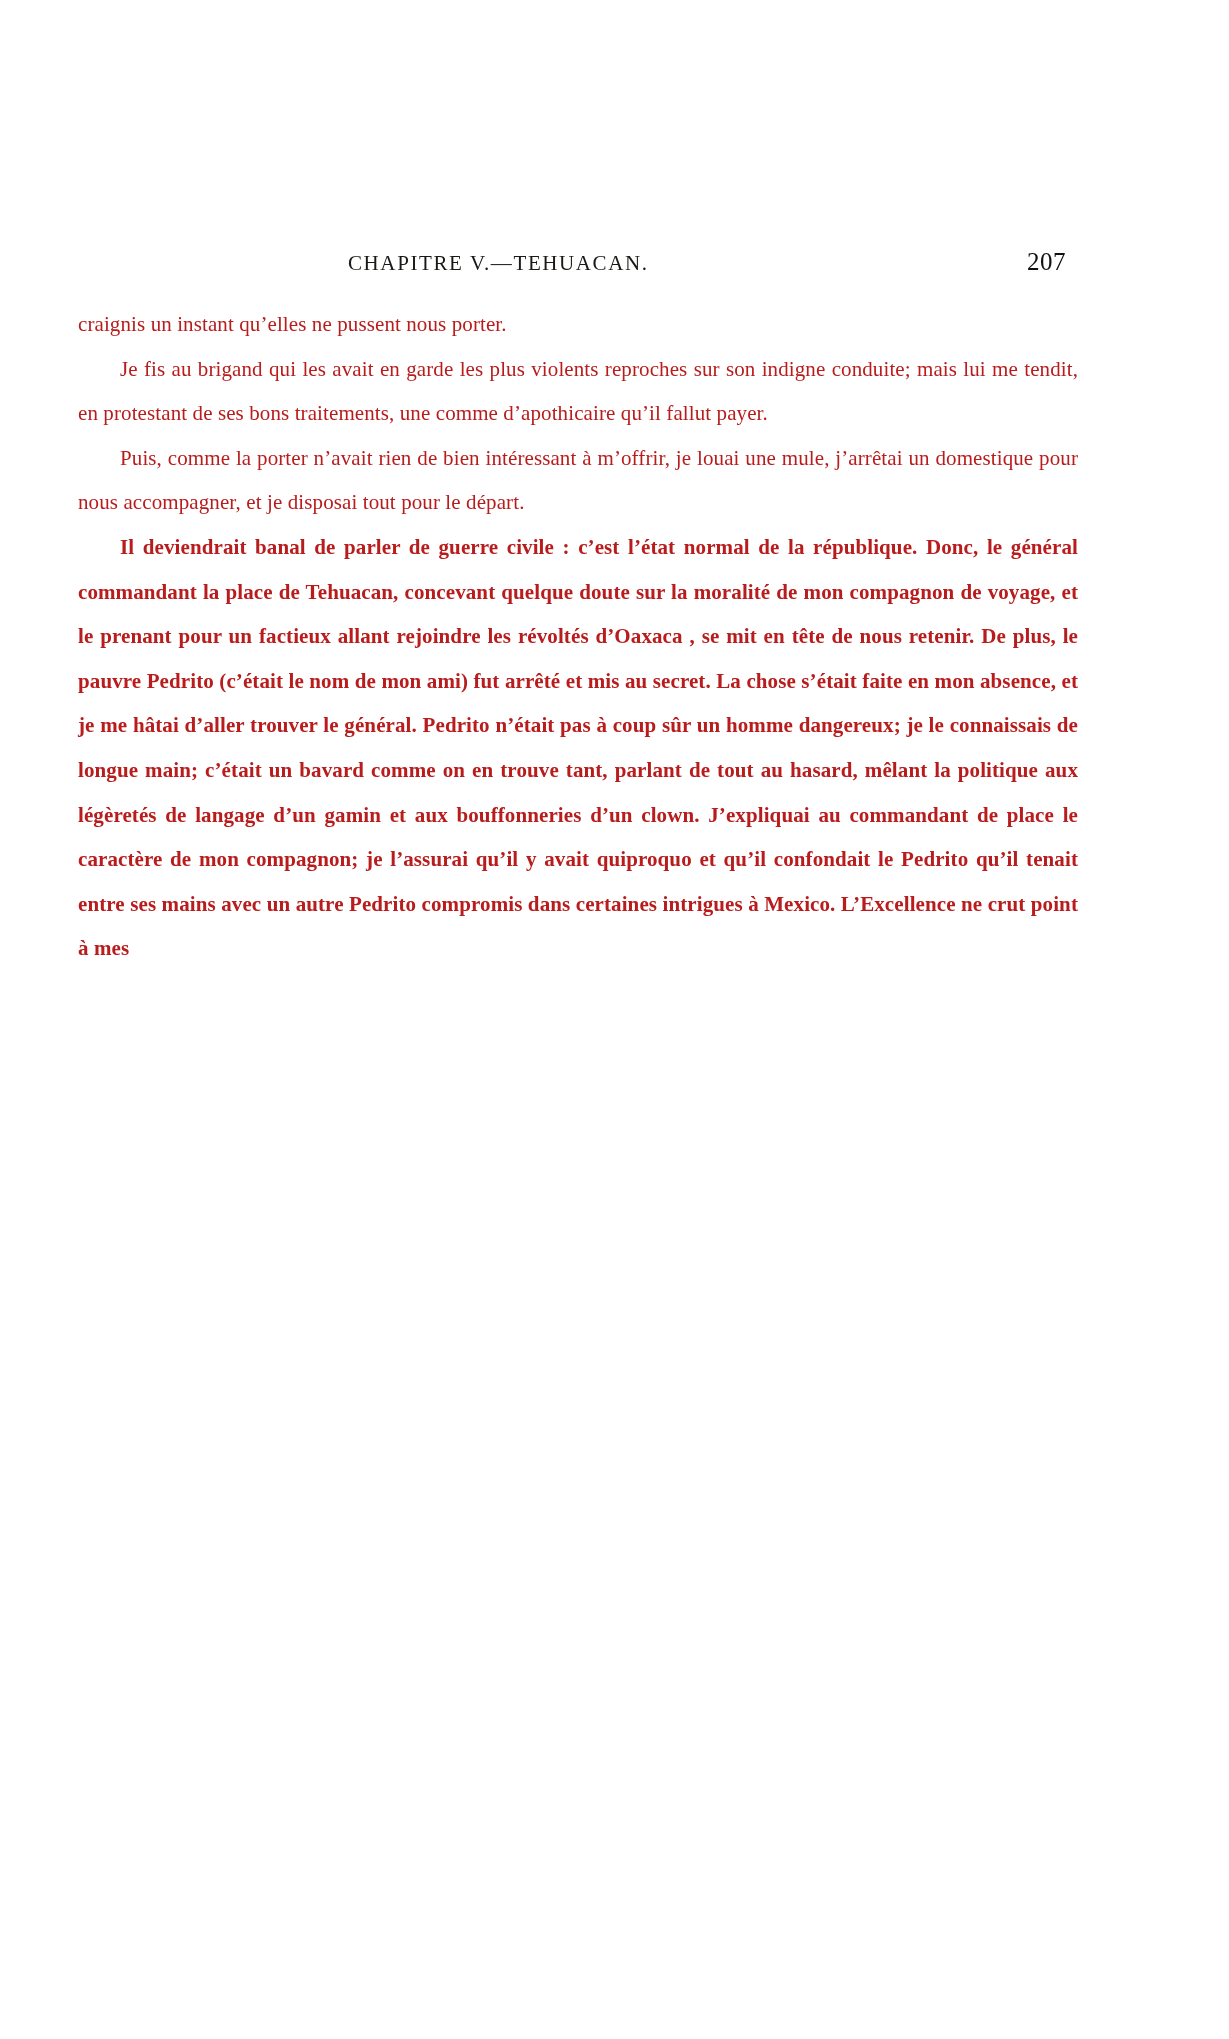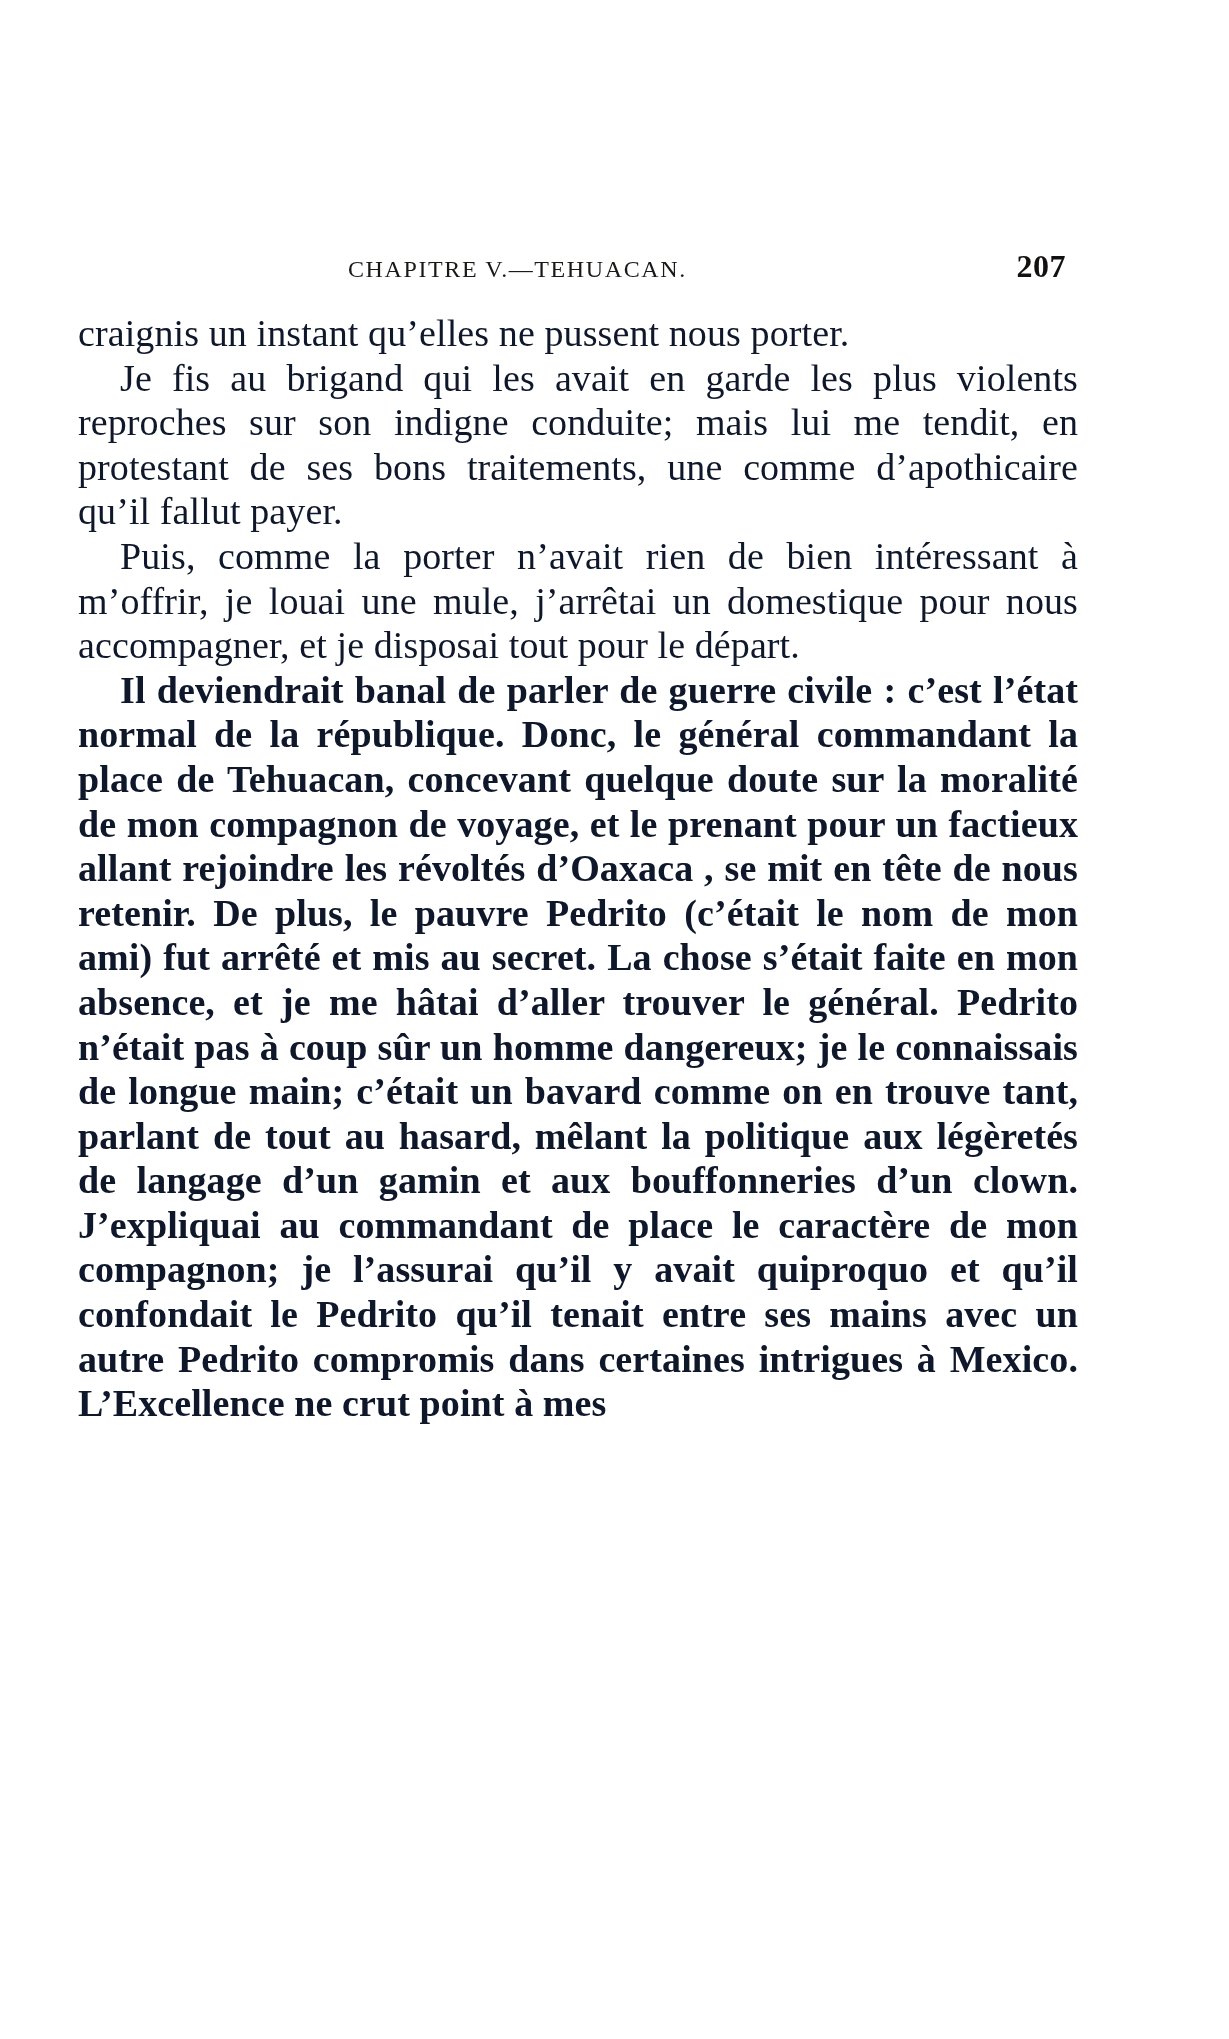--- a/index.html
+++ b/index.html
@@ -31,41 +31,41 @@
     display: flex;
     align-items: baseline;
     justify-content: flex-start;
     width: 100%;
     margin: 0 0 26px 0;
     padding-left: 270px;
     box-sizing: border-box;
   }
   .running-head .title {
     font-family: "Liberation Serif", serif;
-    font-size: 24px;
+    font-size: 21px;
     letter-spacing: 1.6px;
     font-weight: 400;
     text-transform: uppercase;
     color: #1b1916;
     white-space: nowrap;
   }
   .running-head .folio {
     margin-left: auto;
-    font-size: 32px;
-    font-weight: 700;
+    font-size: 25px;
+    font-weight: 400;
     letter-spacing: 0.5px;
     color: #131110;
     padding-right: 12px;
   }
   .body-text {
-    font-size: 38px;
+    font-size: 21px;
     line-height: 44.6px;
     text-align: justify;
     text-justify: inter-word;
-    color: #0f172a;
+    color: #b91c1c;
     letter-spacing: 0.1px;
   }
   .body-text p {
     margin: 0;
     text-indent: 42px;
   }
   .body-text p.first {
     text-indent: 0;
   }
   

